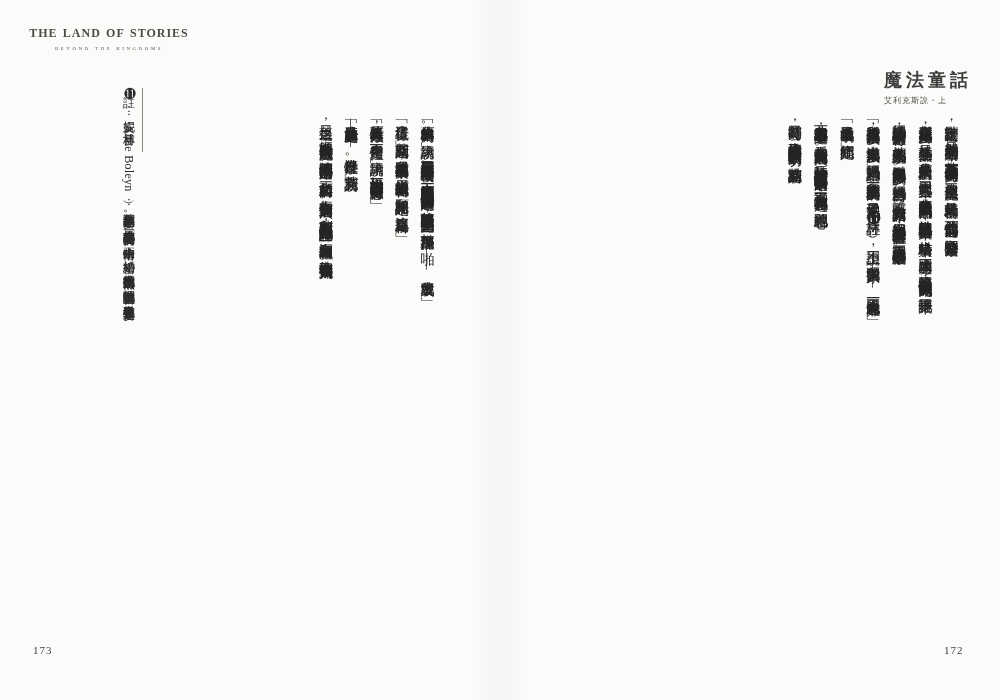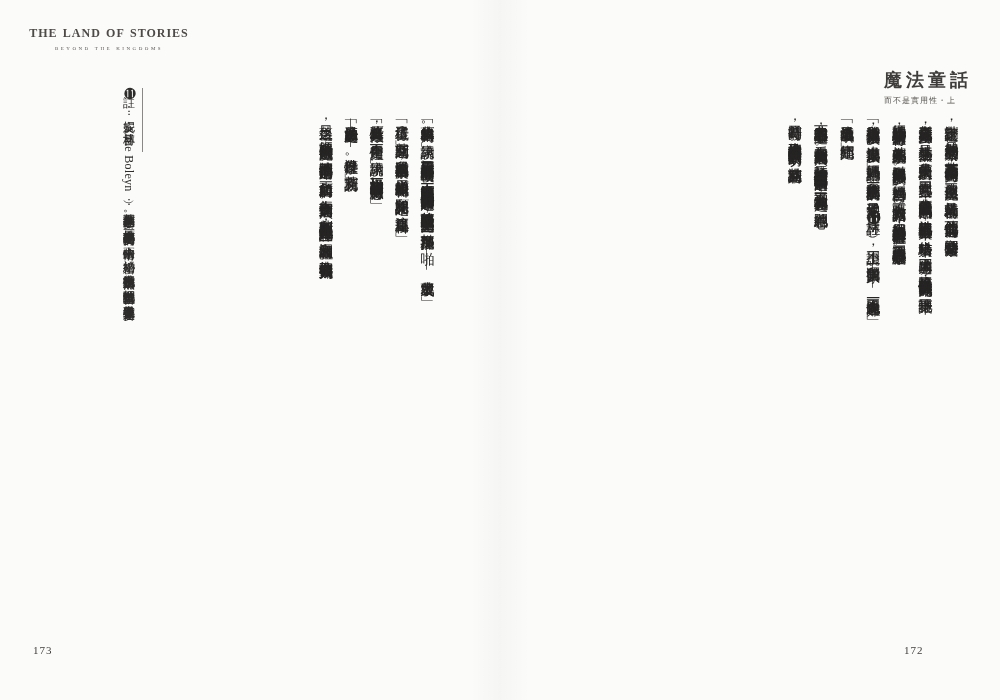--- a/index.html
+++ b/index.html
@@ -47,36 +47,36 @@
   .footnote-text{left:58px;width:84px;font-size:12px;line-height:27px;letter-spacing:0.3px;color:#2d2c2b;}
   .footnote-text p{text-indent:0;}
   .footnote-rule{
     position:absolute;left:142px;top:88px;width:1px;height:64px;background:#8a8885;
   }
   .pageno{
     position:absolute;top:644px;font-size:11px;letter-spacing:1px;color:#403e3c;
     font-family:"Liberation Serif","DejaVu Serif",serif;
   }
   .pageno.left{left:33px;}
-  .pageno.right{left:904px;text-align:right;}
+  .pageno.right{left:944px;text-align:right;}
 </style>
 </head>
 <body>
 
 <div class="spread">
   <div class="gutter"></div>
 
   <div class="logo">
     <div class="logo-title">The Land of Stories</div>
     <div class="logo-sub">Beyond the Kingdoms</div>
   </div>
 
   <div class="series">
     <div class="series-title">魔法童話</div>
-    <div class="series-sub">而不是實用性・上</div>
+    <div class="series-sub">艾利克斯說・上</div>
   </div>
 
   <div class="vtext right-page-text">
       <p>計畫制定之後，兄妹倆和朋友們立刻出發。艾利克斯還是不太相信自己的控制力，不敢貿然使用魔法，於是一行人騎馬前往。他們往西北方向快速前進，心裡清楚時間非常緊迫。</p>
       <p>傑克和金鳳花姑娘乘坐麥片，兄妹倆乘坐燕麥，燕麥是第一次馱人出門，因此異常興奮。燕麥的父親是一匹名叫巴克爾的烈馬，牠被人從中心王國馬廄裡牽出來，供哈格塔騎乘。才出王國的邊界，哈格塔就不得不對性情暴躁的巴克爾施咒，讓牠平靜下來。</p>
       <p>鵝媽媽和小紅帽騎在萊斯特的背上，她們在其他人上空繞圈子，以便和大部隊保持同樣的步調。鵝媽媽自封嚮導，不時對下方的人喊話指路。她還利用這次旅行的機會扮演心理醫生，試圖用自己的心碎故事安慰小紅帽。</p>
       <p>「我在婚禮上被人拋棄過很多次，也拋棄過別人很多次。」鵝媽媽對她說，「我本應嫁給亨利八世的那一天，他遇見了安妮．博林（註⓫），不用說，我獨自一人回家了——不過也因此躲過一難！」</p>
       <p>「這是最近發生的事嗎？」小紅帽問她。</p>
       <p>西北方向的山離中心王國並不遠，看起來午夜之前就能到達洞穴。騎馬前行的速度讓艾利克斯很懷念和科尼利厄斯在一起的日子，不過看到牠如今和魯克在一起，她也很開心。</p>
       <p>為了打發時間，康納把自己從奶奶書裡瞭解到的有關入口藥水的一切，講給艾利克斯聽。</p>

